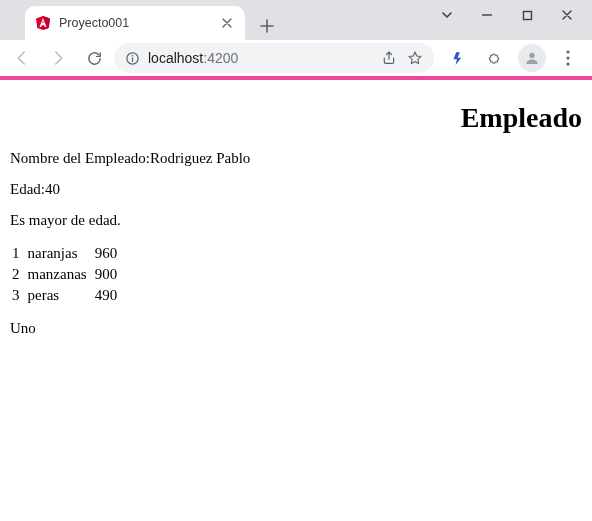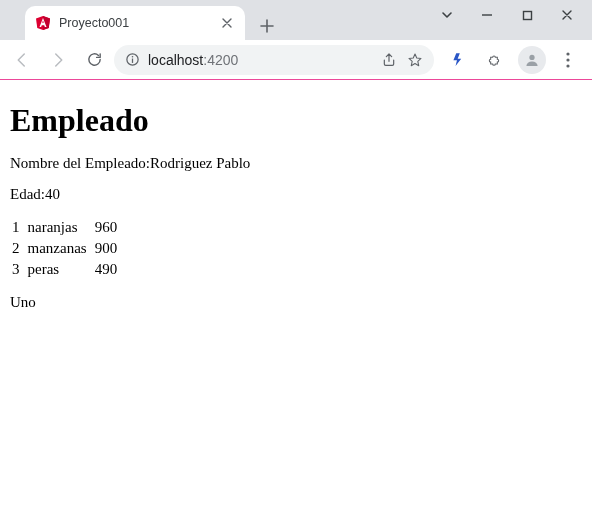--- a/index.html
+++ b/index.html
@@ -69,21 +69,21 @@
   }
   .win-btn svg { display: block; }
 
   .toolbar {
     background: #fff;
     display: flex;
     align-items: center;
     height: 40px;
     padding: 0 6px;
     gap: 4px;
-    border-bottom: 1px solid #ec4899;
+    border-bottom: 4px solid #ec4899;
   }
   .nav-btn {
     width: 32px; height: 32px; border-radius: 50%;
     display: inline-flex; align-items: center; justify-content: center;
     color: #5f6368; cursor: pointer;
   }
   .nav-btn.disabled { color: #b9bcc0; cursor: default; }
   .omnibox {
     flex: 1; height: 30px;
     background: #f1f3f4;
@@ -114,23 +114,24 @@
   }
   .profile-btn { background: #e8eaed; }
 
   
   .page {
     padding: 6px 10px 10px 10px;
     font-family: "Times New Roman", Times, serif;
     color: #000;
   }
   .page h1 {
-    font-size: 32px;
+    font-size: 28px;
     font-weight: bold;
     margin: 16px 0 16px 0;
+    text-align: right;
   }
   .page p {
     font-size: 15px;
     margin: 14px 0;
     font-family: Liberation Serif, serif;
   }
   table.articulos {
     border-collapse: collapse;
     font-size: 15px;
     margin: 6px 0 4px 2px;
@@ -262,20 +263,21 @@
   <h1>Empleado</h1>
 
   <p>
     <span>Nombre del Empleado:</span><span>Rodriguez Pablo</span>
   </p>
 
   <p>
     <span>Edad:</span><span>40</span>
   </p>
 
+  <p>Es mayor de edad.</p>
 
 
   <table class="articulos">
     <tbody id="art-body">
         <tr>
           <td>1</td>
           <td>naranjas</td>
           <td>960</td>
         </tr>
         <tr>

